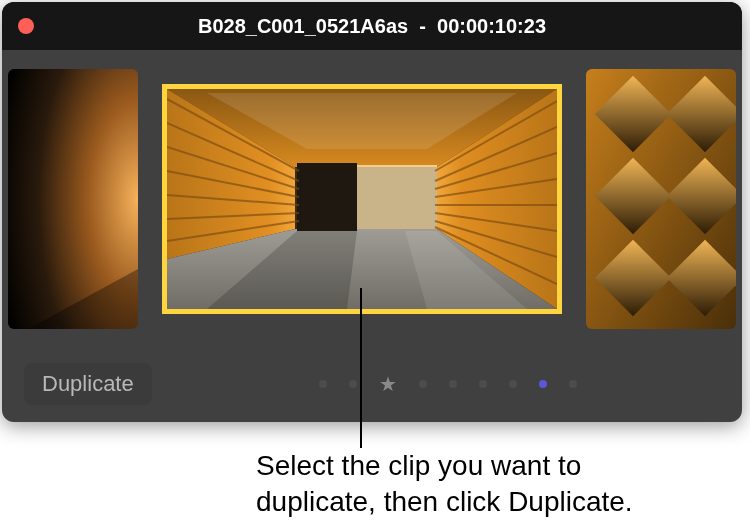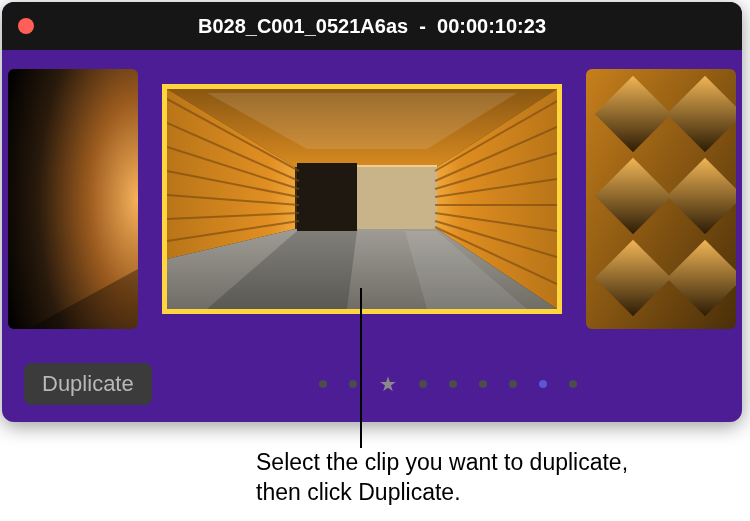--- a/index.html
+++ b/index.html
@@ -6,21 +6,21 @@
     body {
       width: 750px;
       height: 521px;
       font-family: -apple-system, "Helvetica Neue", Arial, sans-serif;
       background: #ffffff;
       position: relative;
     }
     .window {
       width: 740px;
       height: 420px;
-      background: #4c1d95;
+      background: #404040;
       border-radius: 12px;
       overflow: hidden;
       box-shadow: 0 4px 20px rgba(0,0,0,0.4);
       position: relative;
       margin-left: 2px;
       margin-top: 2px;
     }
     .titlebar {
       height: 48px;
       display: flex;
@@ -136,21 +136,21 @@
       width: 2px;
       background: #000;
       left: 360px;
       top: 288px;
       height: 160px;
     }
     .caption {
       position: absolute;
       left: 256px;
       top: 448px;
-      font-size: 23px;
+      font-size: 28px;
       color: #000;
       line-height: 1.3;
       font-weight: 400;
       max-width: 420px;
     }
   </style>
 </head>
 <body>
 
 <div class="window">

